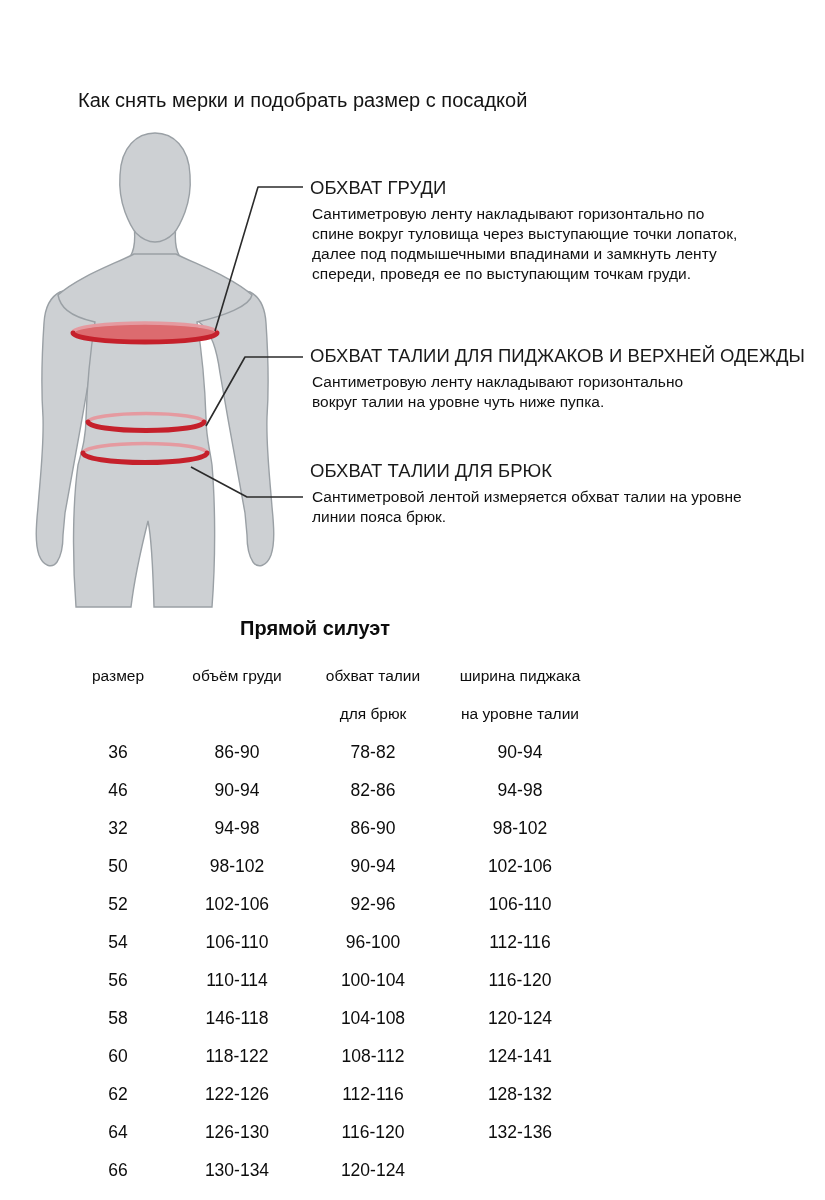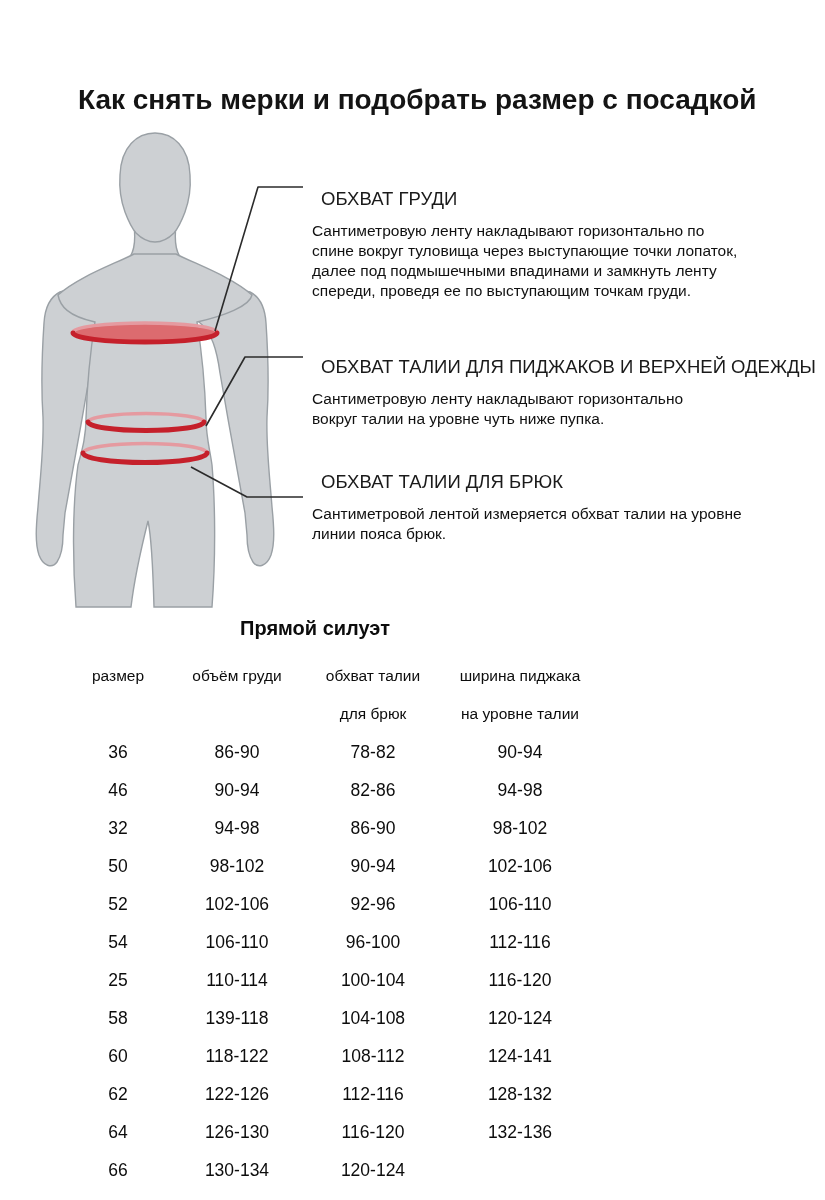--- a/index.html
+++ b/index.html
@@ -4,34 +4,34 @@
 <style>
   html,body { margin:0; padding:0; background:#ffffff; }
   .page {
     position:relative; width:825px; height:1200px; background:#ffffff;
     font-family:"Liberation Sans", sans-serif; overflow:hidden;
     color:#141414;
   }
   
   .title {
     position:absolute; left:78px; top:84px; margin:0;
-    font-size:28px; font-weight:700; line-height:32px; color:#141414;
+    font-size:20px; font-weight:400; line-height:32px; color:#141414;
     white-space:nowrap;
   }
   
   .figure { position:absolute; left:0; top:125px; }
   .sil { fill:var(--sil-fill,#cdd0d3); stroke:var(--sil-outline,#9aa0a5); stroke-width:1.4; }
   .band-fill { fill:var(--chest-fill,#dc6b6f); stroke:none; }
   .band-light { stroke:var(--band-light,#e59aa0); stroke-width:3.5; fill:none; }
   .band-dark { stroke:var(--band-dark,#c5202b); stroke-width:5; fill:none; stroke-linecap:round; }
   .leader { stroke:var(--leader,#2b2b2b); stroke-width:1.6; fill:none; stroke-linejoin:round; }
   
   .ms { position:absolute; left:310px; width:515px; }
   .ms h2 {
-    margin:11px; font-size:18.5px; font-weight:400; line-height:22px;
+    margin:0; font-size:18.5px; font-weight:400; line-height:22px;
     color:#1a1a1a; white-space:nowrap;
   }
   .ms p {
     margin:5px 0 0 2px; font-size:15.5px; line-height:20px; color:#101010;
     white-space:pre-line;
   }
   .ms-1 { top:177px; }
   .ms-2 { top:345px; }
   .ms-3 { top:460px; }
   
@@ -161,28 +161,28 @@
           <div class="tcell td">92-96</div>
           <div class="tcell td">106-110</div>
         </div>
         <div class="trow">
           <div class="tcell td">54</div>
           <div class="tcell td">106-110</div>
           <div class="tcell td">96-100</div>
           <div class="tcell td">112-116</div>
         </div>
         <div class="trow">
-          <div class="tcell td">25</div>
+          <div class="tcell td">56</div>
           <div class="tcell td">110-114</div>
           <div class="tcell td">100-104</div>
           <div class="tcell td">116-120</div>
         </div>
         <div class="trow">
           <div class="tcell td">58</div>
-          <div class="tcell td">139-118</div>
+          <div class="tcell td">146-118</div>
           <div class="tcell td">104-108</div>
           <div class="tcell td">120-124</div>
         </div>
         <div class="trow">
           <div class="tcell td">60</div>
           <div class="tcell td">118-122</div>
           <div class="tcell td">108-112</div>
           <div class="tcell td">124-141</div>
         </div>
         <div class="trow">

